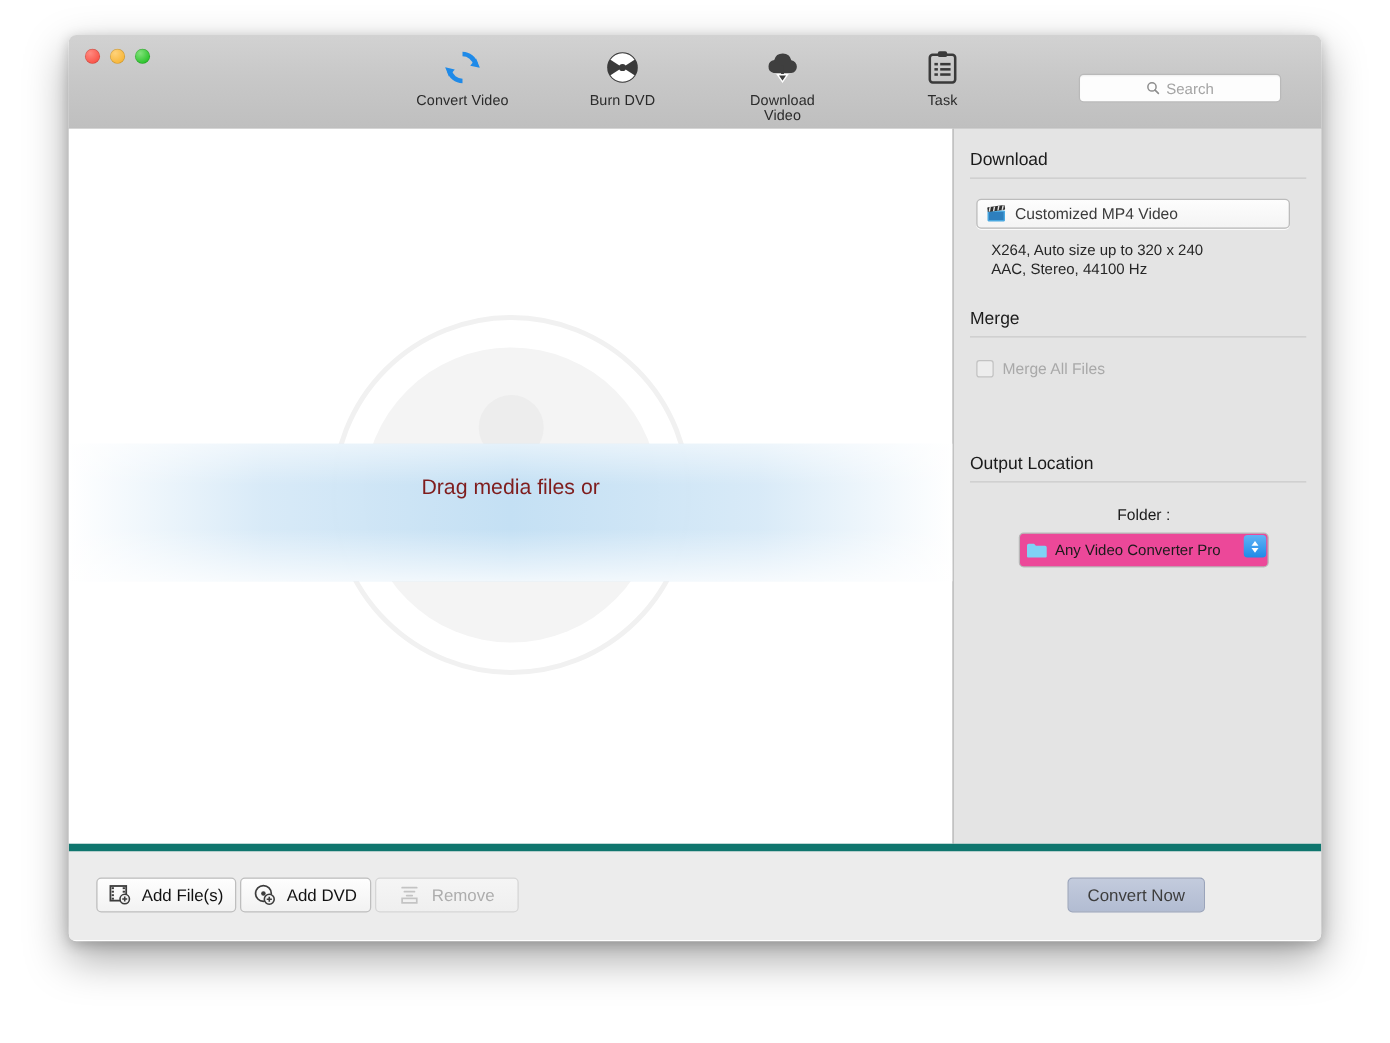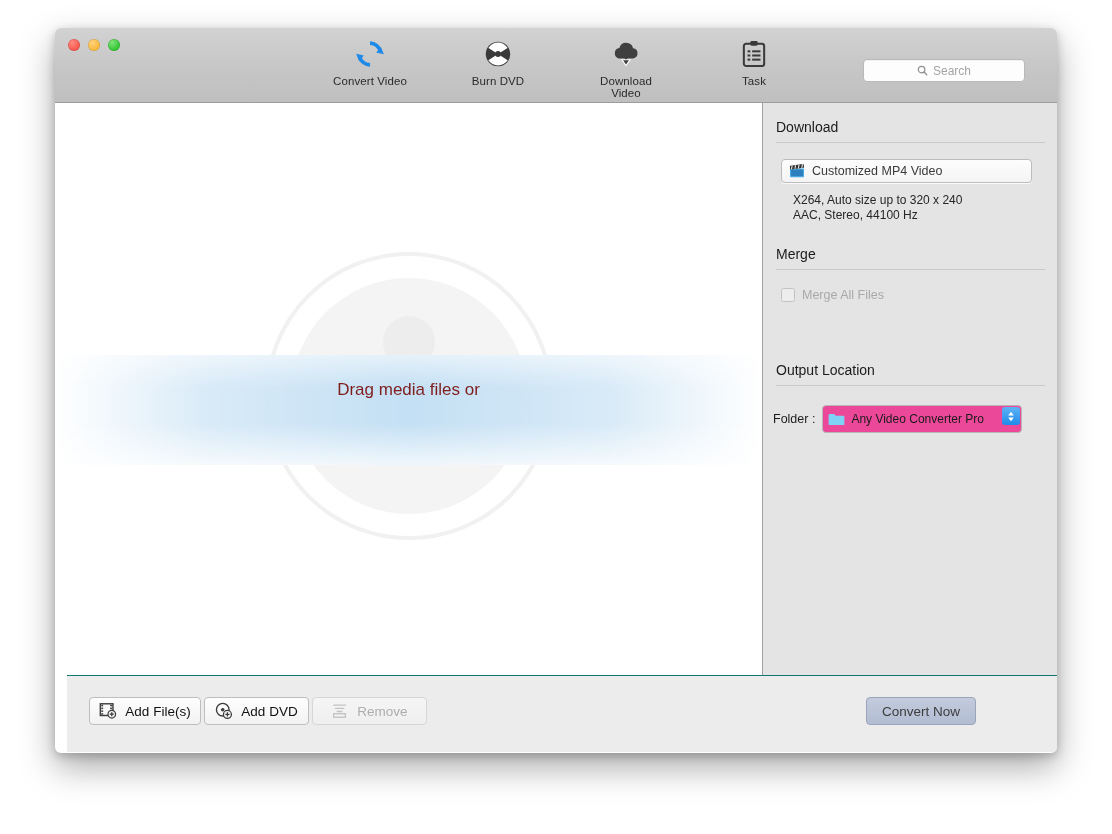--- a/index.html
+++ b/index.html
@@ -220,20 +220,21 @@
   #merge-label {
     font-size: 12.5px;
     color: #a9a9a9;
   }
 
   #folder-row {
     margin: 19px 0 0 10px;
     display: flex;
     align-items: center;
     gap: 7px;
+    flex-direction: column;
   }
   #folder-caption {
     font-size: 12.5px;
     color: #1b1b1b;
   }
   #folder-select {
     position: relative;
     width: 200px;
     height: 28px;
     background: #ec4899;
@@ -261,23 +262,22 @@
     display: flex;
     align-items: center;
     justify-content: center;
   }
 
   
   #bottom-bar {
     position: relative;
     height: 77px;
     background: #ececec;
-    border-top: 1px solid #0f766e;
+    border-top: 6px solid #0f766e;
     box-sizing: border-box;
-    margin-left: 12px;
   }
   .btn {
     position: absolute;
     top: 21px;
     height: 28px;
     background: linear-gradient(to bottom, #fefefe, #f2f2f2);
     border: 1px solid #bebebe;
     border-radius: 4px;
     display: flex;
     align-items: center;

